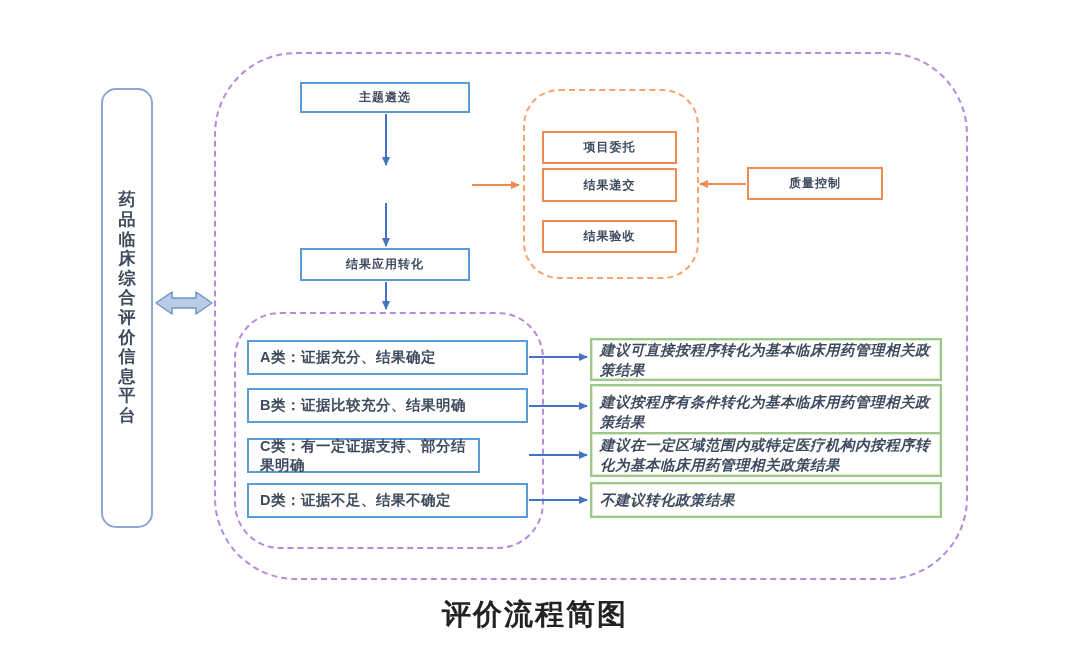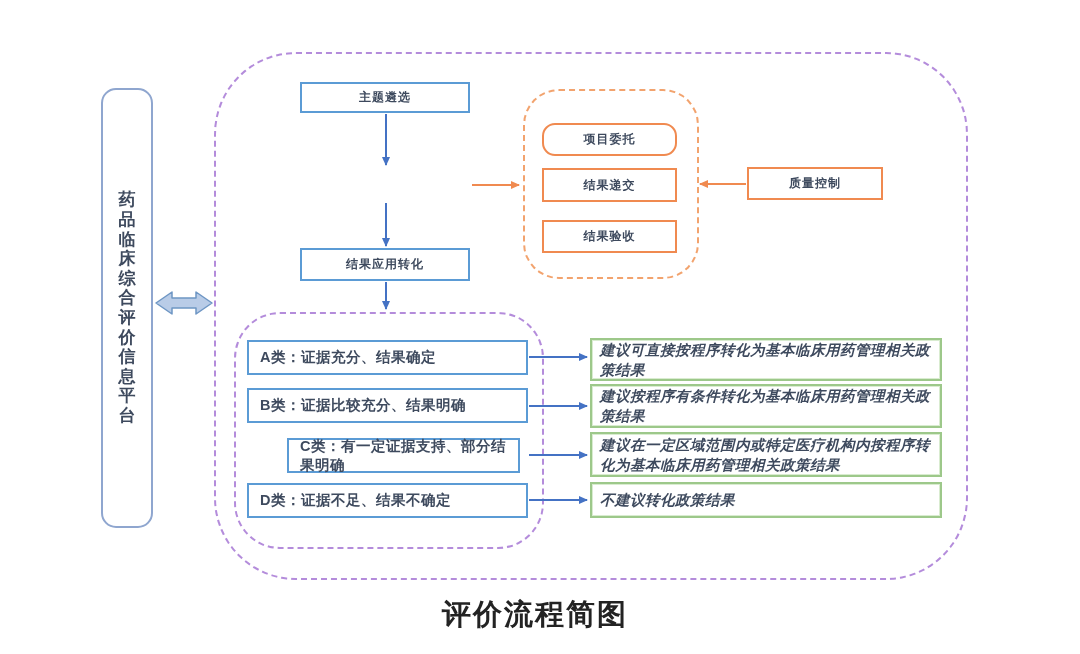--- a/index.html
+++ b/index.html
@@ -26,33 +26,33 @@
   .box{
     position:absolute;background:#ffffff;display:flex;align-items:center;justify-content:center;
     font-weight:bold;font-size:12px;letter-spacing:1px;z-index:3;box-sizing:border-box;color:#3e4a5e;
   }
   .blue{border:2px solid #5b9bd5;}
   .orange{border:2px solid #f08a50;}
   .green{border:2px solid #9dc88a;box-shadow:0 0 0 1px #d9ecd0 inset;font-style:italic;}
   .step1{left:300px;top:82px;width:170px;height:31px;}
   .step2{left:300px;top:168px;width:170px;height:34px;}
   .step3{left:300px;top:248px;width:170px;height:33px;}
-  .impl1{left:542px;top:123px;width:135px;height:33px;border-radius:13px;}
+  .impl1{left:542px;top:131px;width:135px;height:33px;}
   .impl2{left:542px;top:168px;width:135px;height:34px;}
   .impl3{left:542px;top:220px;width:135px;height:33px;}
   .quality{left:747px;top:167px;width:136px;height:33px;}
   .grade{justify-content:flex-start;padding-left:11px;font-size:14.5px;letter-spacing:0.5px;}
   .g1{left:247px;top:340px;width:281px;height:35px;}
   .g2{left:247px;top:388px;width:281px;height:35px;}
-  .g3{left:247px;top:438px;width:233px;height:35px;margin-left:40px;}
+  .g3{left:247px;top:438px;width:233px;height:35px;}
   .g4{left:247px;top:483px;width:281px;height:35px;}
   .rec{justify-content:flex-start;text-align:left;padding:3px 8px;font-size:14.5px;
        line-height:20px;font-weight:600;letter-spacing:0.5px;}
   .r1{left:590px;top:338px;width:352px;height:43px;}
-  .r2{left:590px;top:384px;width:352px;height:44px;}
+  .r2{left:590px;top:384px;width:352px;height:55px;}
   .r3{left:590px;top:432px;width:352px;height:45px;}
   .r4{left:590px;top:482px;width:352px;height:36px;}
   
   .platform{
     position:absolute;left:101px;top:88px;width:52px;height:440px;
     border:2px solid #8fa6cf;border-radius:15px;background:#fff;z-index:3;
     display:flex;align-items:center;justify-content:center;box-sizing:border-box;
   }
   .platform-label{
     width:19px;word-break:break-all;text-align:center;

